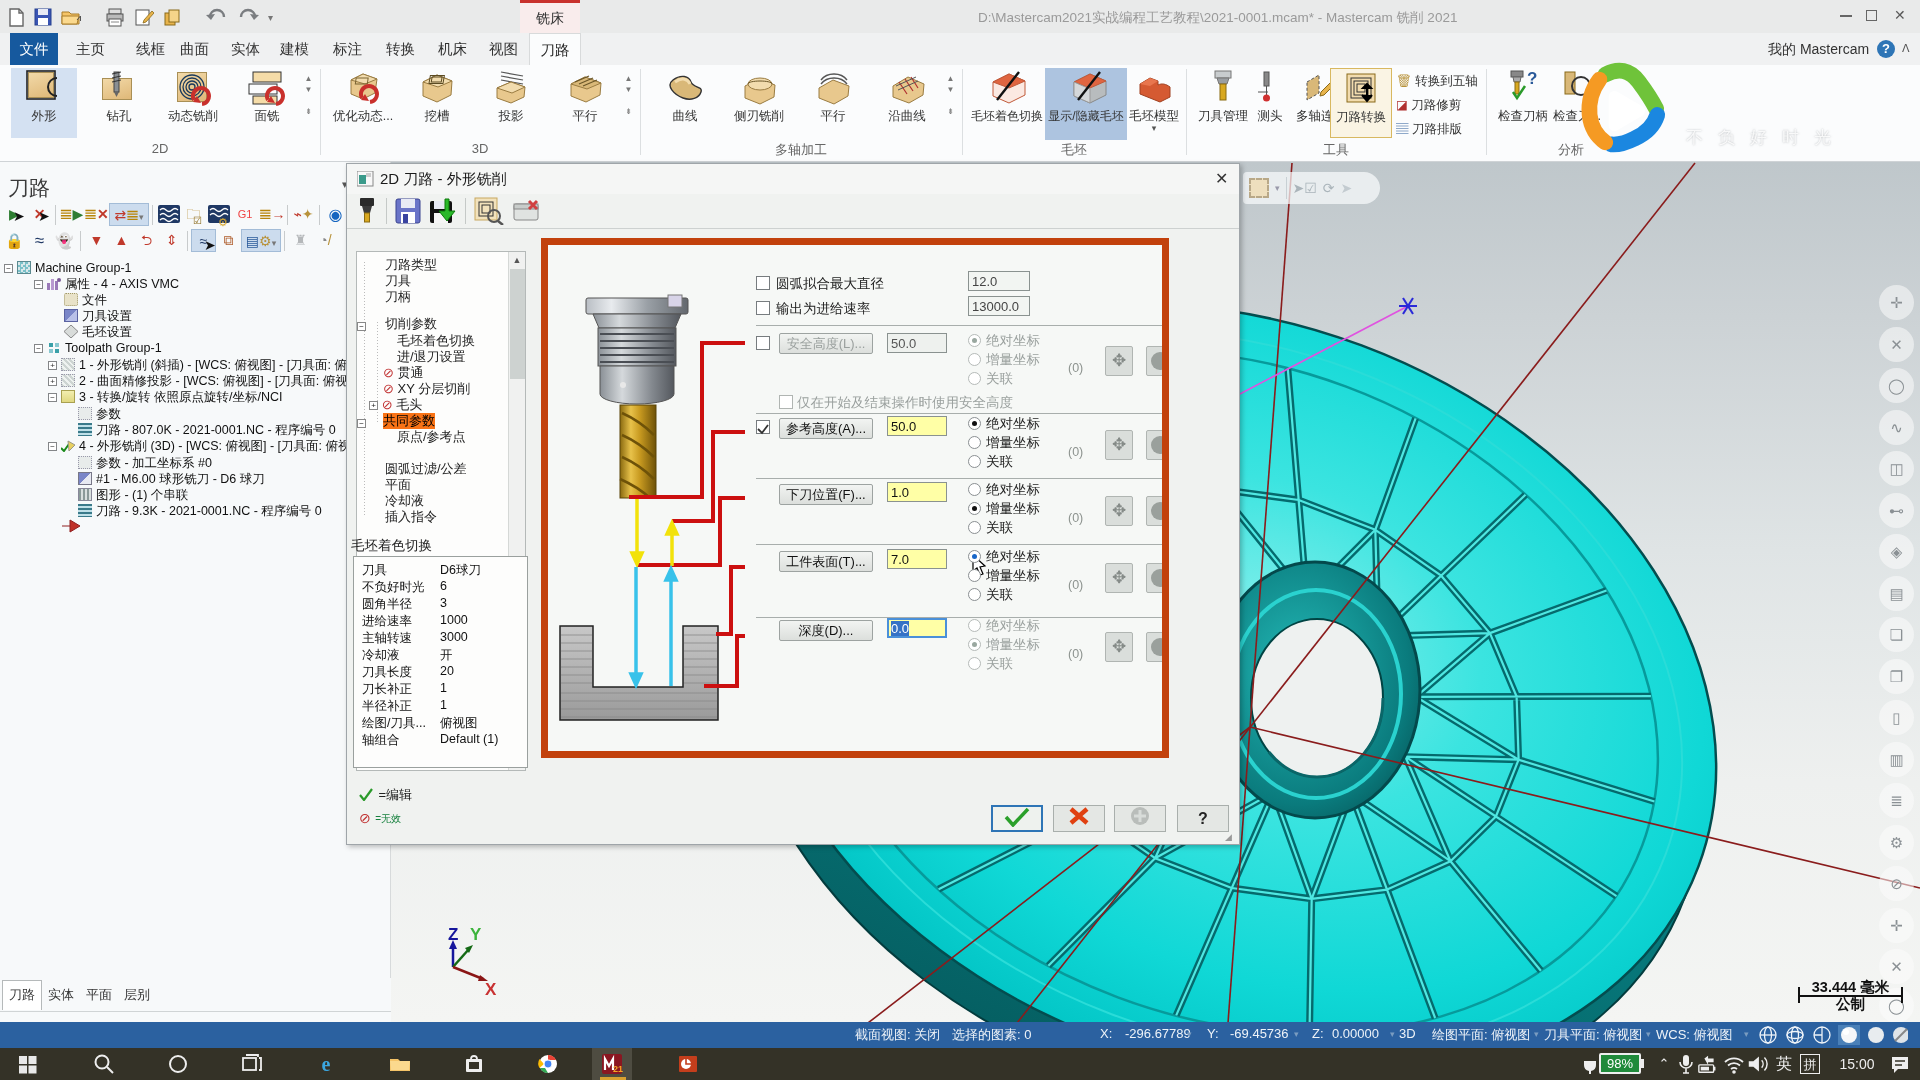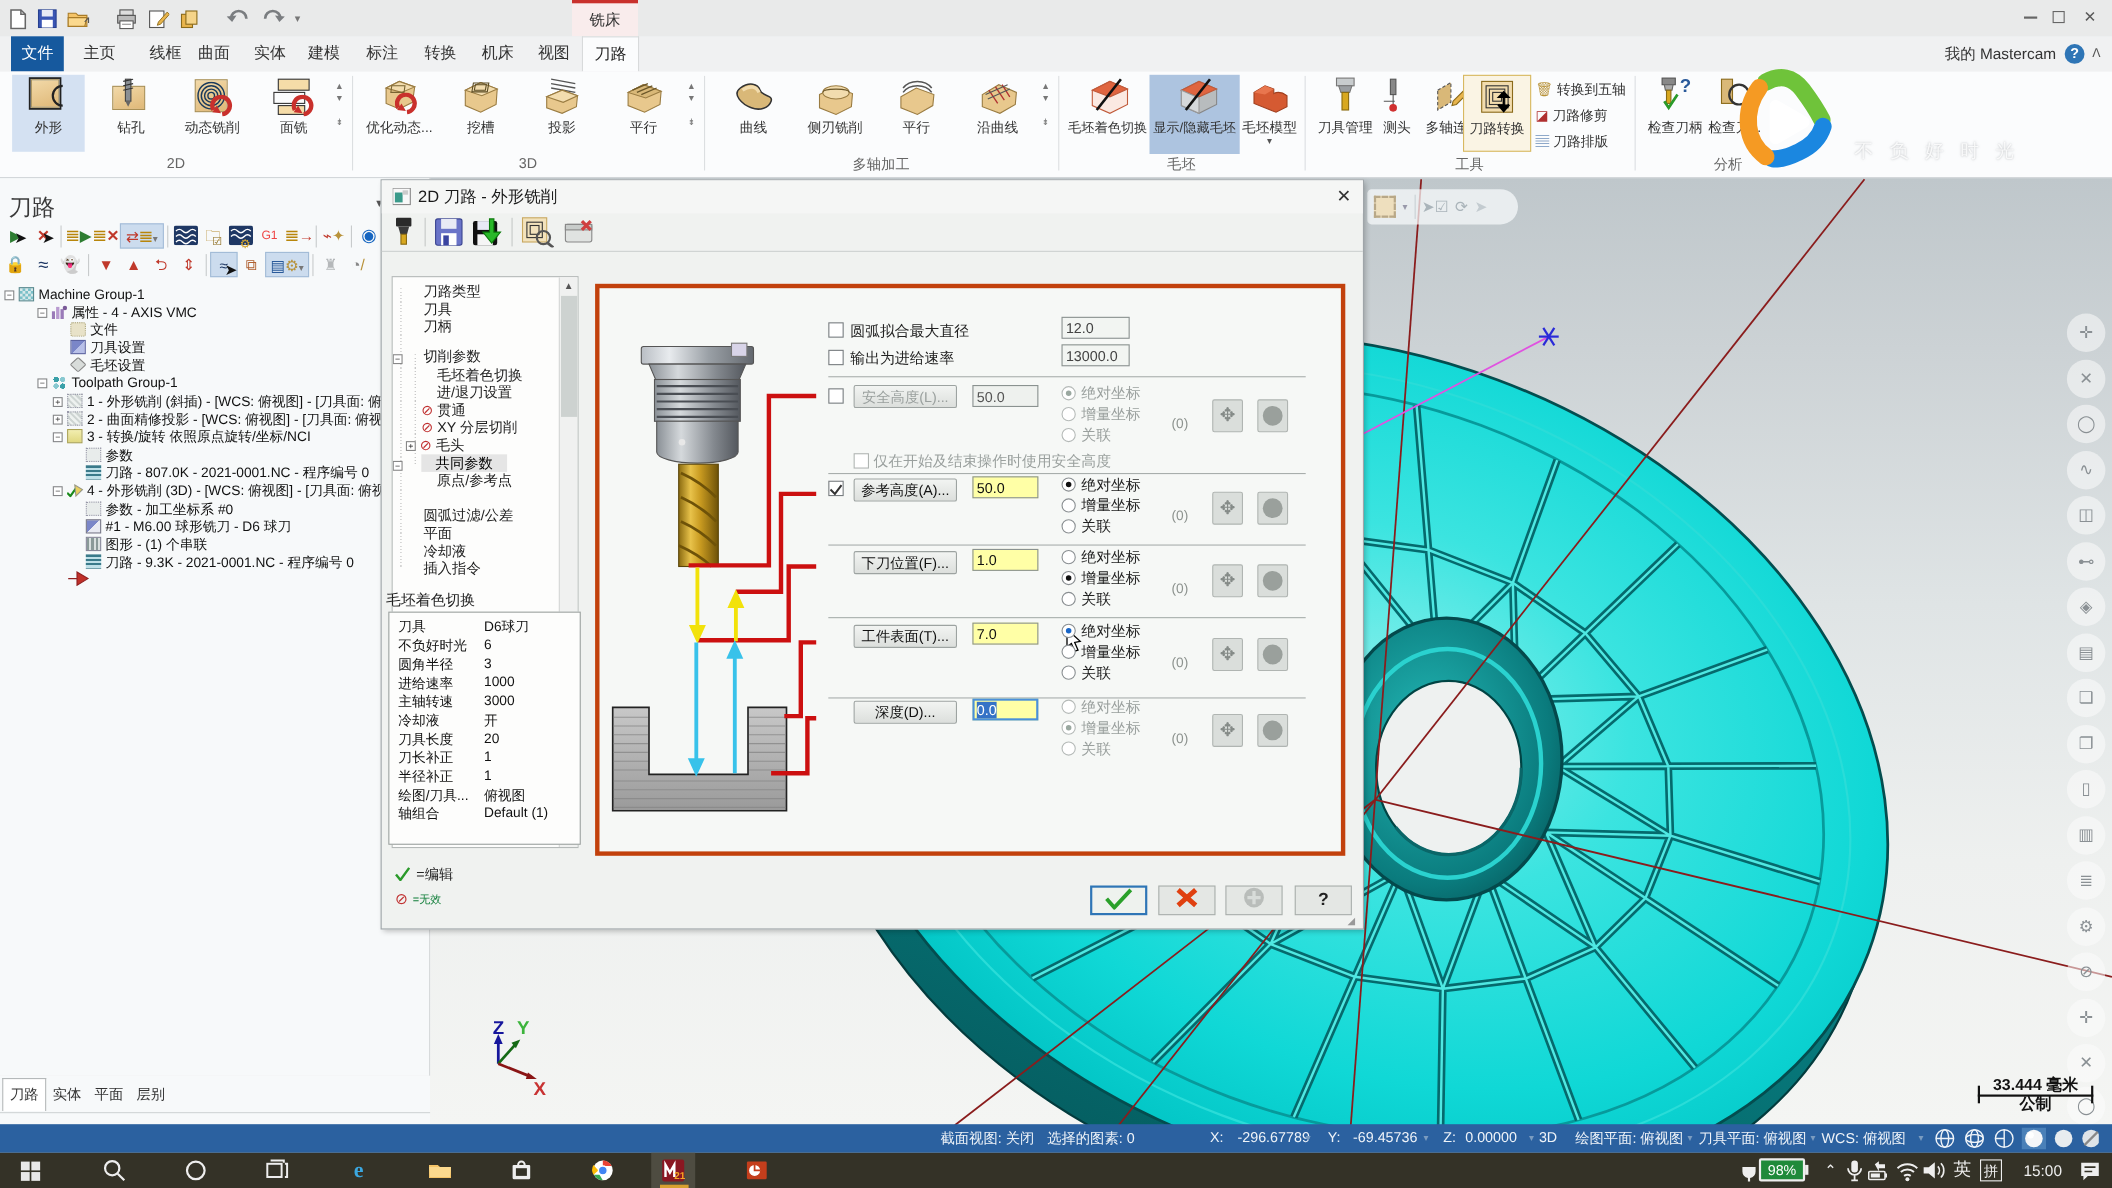--- a/index.html
+++ b/index.html
@@ -45,21 +45,21 @@
 
 #dialog{left:346px;top:163px;width:894px;height:682px;background:#f0f2f0;border:1px solid #9fa5a9;box-shadow:2px 2px 5px rgba(0,0,0,0.25)}
 #dlg-title{position:absolute;left:0;top:0;width:100%;height:30px;background:#f5f6f5;font-size:15px;color:#1a1a1a}
 #dlg-toolbar{position:absolute;left:0;top:30px;width:100%;height:35px;border-bottom:1px solid #cdd1d0;display:flex;align-items:center;padding-left:9px;gap:8px}
 #dlg-tree{position:absolute;left:19px;top:87px;width:160px;height:520px;background:#fdfdfc;border:1px solid #b4b9b8;font-size:13px;color:#222;overflow:hidden}
 .dt{position:absolute;white-space:nowrap;height:16px;line-height:16px}
 #dlg-qv-label{position:absolute;left:4px;top:373px;font-size:13.5px;color:#222}
 #dlg-qv{position:absolute;left:6px;top:392px;width:175px;height:212px;background:#fdfdfc;border:1px solid #9aa09e;font-size:12.5px;color:#111}
 .qr{position:absolute;left:8px;white-space:nowrap}
 .qv{position:absolute;left:86px;white-space:nowrap}
-#dlg-pane{position:absolute;left:194px;top:94px;width:682px;height:520px;background:#f6f8f6;border:4px solid #c2410c;overflow:hidden}
+#dlg-pane{position:absolute;left:194px;top:74px;width:628px;height:520px;background:#f6f8f6;border:7px solid #c2410c;overflow:hidden}
 .prow-btn{position:absolute;width:94px;height:21px;background:linear-gradient(#f2f4f2,#dcdfdc);border:1px solid #9da3a1;border-radius:2px;font-size:13px;color:#111;text-align:center;line-height:19px}
 .pinput{position:absolute;width:60px;height:20px;background:#ffffa6;border:1px solid #8a9290;font-size:13px;color:#111;padding:1px 3px;line-height:17px}
 .pinput.gray{background:#eef1ee;color:#555}
 .radio{position:absolute;font-size:13.5px;color:#222;height:16px;line-height:15px;white-space:nowrap}
 .radio .rc{display:inline-block;width:13px;height:13px;border-radius:50%;border:1px solid #8a8f92;background:#fff;vertical-align:-2px;margin-right:5px;position:relative}
 .radio.gr{color:#9aa09e}
 .radio.gr .rc{border-color:#b5bab8}
 .rc.on::after{content:"";position:absolute;left:3px;top:3px;width:5px;height:5px;border-radius:50%;background:#111}
 .rc.ongr::after{content:"";position:absolute;left:3px;top:3px;width:5px;height:5px;border-radius:50%;background:#9aa8a0}
 .rc.onb::after{content:"";position:absolute;left:3px;top:3px;width:5px;height:5px;border-radius:50%;background:#1866c8}
@@ -116,20 +116,21 @@
     <svg width="22" height="18" viewBox="0 0 22 18">
         <path d="M4 9c0-4 3-7 7-7s7 3 7 7" fill="none" stroke="#7a7d80" stroke-width="2.4"></path>
         <path d="M0 7l5 5 4-6z" fill="#7a7d80"></path>
       </svg>
     <svg width="22" height="18" viewBox="0 0 22 18">
         <path d="M18 9c0-4-3-7-7-7S4 5 4 9" fill="none" stroke="#7a7d80" stroke-width="2.4"></path>
         <path d="M22 7l-5 5-4-6z" fill="#7a7d80"></path>
       </svg>
     <span style="color:#777;font-size:10px">▾</span>
   </div>
+  <div class="ab" id="title-text">D:\Mastercam2021实战编程工艺教程\2021-0001.mcam* - Mastercam 铣削 2021</div>
   <div class="ab" style="left:1840px;top:15px;width:12px;height:2px;background:#666"></div>
   <div class="ab" style="left:1866px;top:10px;width:11px;height:11px;border:1.5px solid #666"></div>
   <div class="ab winbtn" style="left:1894px;top:7px;font-size:14px">✕</div>
   <div class="ab" id="ctab">铣床</div>
 </div>
 
 <div class="ab" id="tabrow">
   <div class="rtab" id="tab-file">文件</div>
   <div class="rtab" style="left:68px;width:45px">主页</div>
   <div class="rtab" style="left:128px;width:45px">线框</div>
@@ -656,21 +657,21 @@
     <div class="dt" style="left:28px;top:21px">刀具</div>
     <div class="dt" style="left:28px;top:37px">刀柄</div>
     <div class="dt" style="left:0px;top:66px"><span class="eb" style="display:inline-block;width:9px;height:9px;border:1px solid #888;font-size:8px;line-height:7px;text-align:center;vertical-align:1px;background:#fff">−</span></div>
     <div class="dt" style="left:28px;top:64px">切削参数</div>
     <div class="dt" style="left:40px;top:81px">毛坯着色切换</div>
     <div class="dt" style="left:40px;top:97px">进/退刀设置</div>
     <div class="dt" style="left:26px;top:113px"><span style="color:#c03030">⊘</span> 贯通</div>
     <div class="dt" style="left:26px;top:129px"><span style="color:#c03030">⊘</span> XY 分层切削</div>
     <div class="dt" style="left:12px;top:145px"><span class="eb" style="display:inline-block;width:9px;height:9px;border:1px solid #888;font-size:8px;line-height:7px;text-align:center;vertical-align:1px;background:#fff">+</span> <span style="color:#c03030">⊘</span> 毛头</div>
     <div class="dt" style="left:0px;top:163px"><span class="eb" style="display:inline-block;width:9px;height:9px;border:1px solid #888;font-size:8px;line-height:7px;text-align:center;vertical-align:1px;background:#fff">−</span></div>
-    <div class="dt" style="left:26px;top:161px;background:#e5e5e5;padding:0 13px;color:#000">共同参数</div>
+    <div class="dt" style="left:26px;top:161px;background:#f97316;padding:0 0;color:#000">共同参数</div>
     <div class="dt" style="left:40px;top:177px">原点/参考点</div>
     <div class="dt" style="left:28px;top:209px">圆弧过滤/公差</div>
     <div class="dt" style="left:28px;top:225px">平面</div>
     <div class="dt" style="left:28px;top:241px">冷却液</div>
     <div class="dt" style="left:28px;top:257px">插入指令</div>
     <div class="ab" style="right:0;top:0;width:17px;height:100%;background:#f0f1f0;border-left:1px solid #d5d8d6">
       <div style="text-align:center;font-size:9px;color:#555;line-height:16px">▲</div>
       <div style="position:absolute;left:1px;top:17px;width:15px;height:110px;background:#cdd2d0"></div>
       <div style="position:absolute;bottom:0;width:100%;text-align:center;font-size:9px;color:#555;line-height:16px">▼</div>
     </div>

